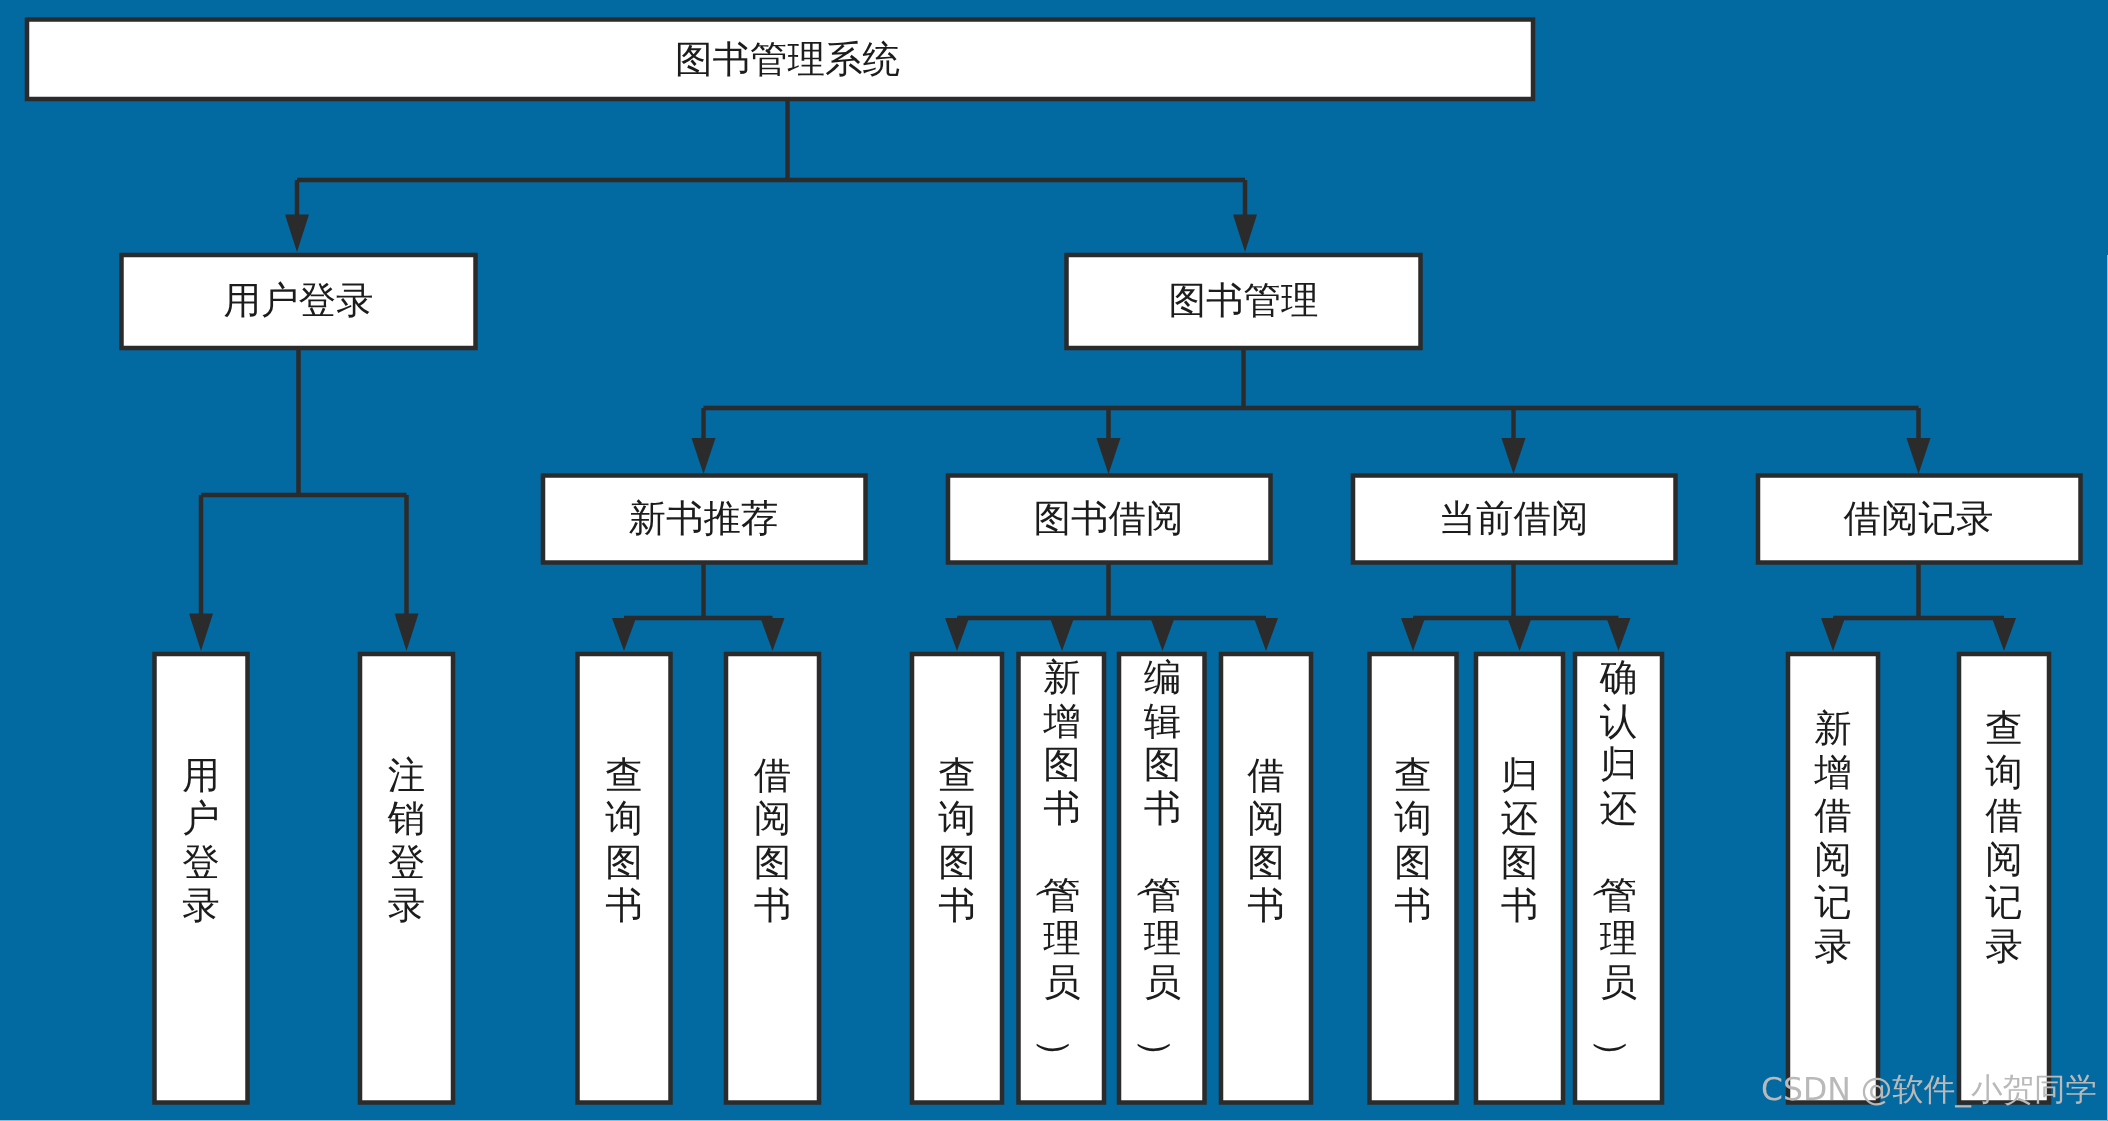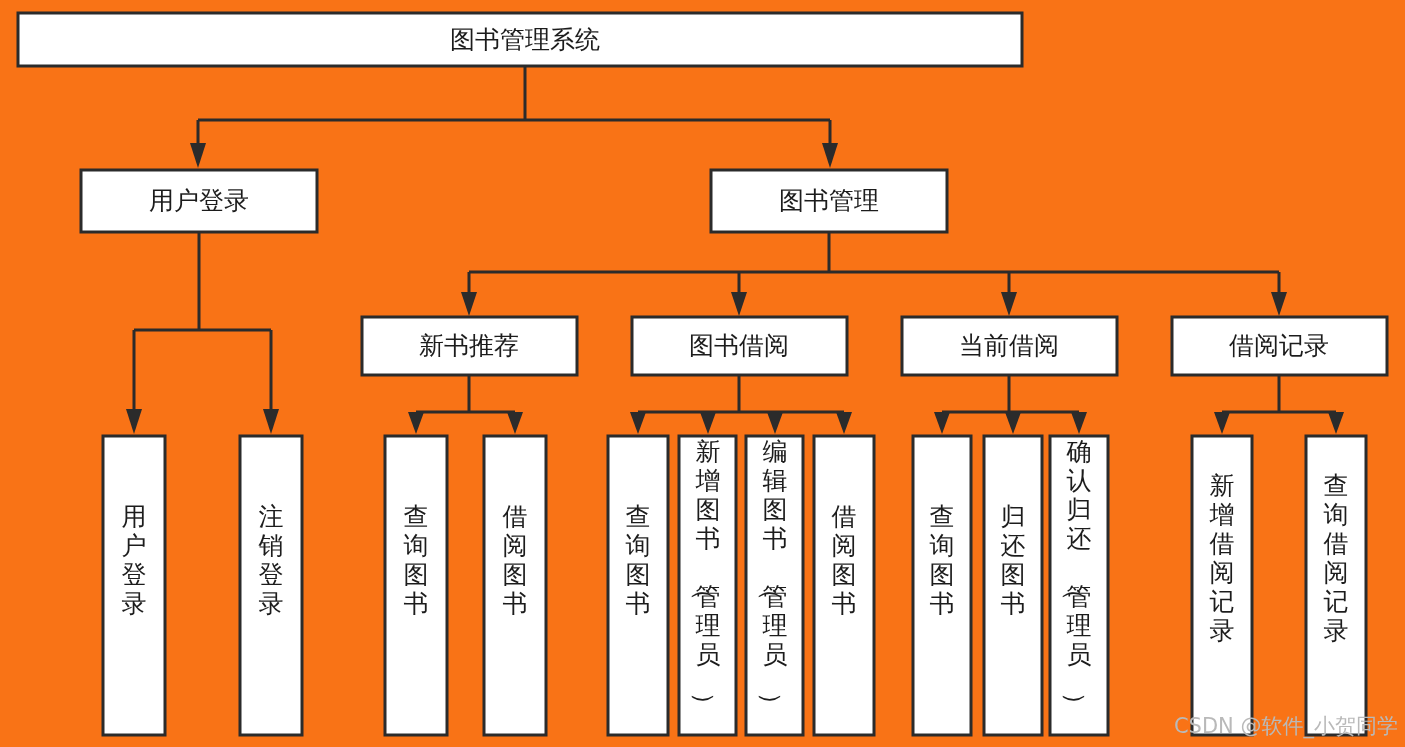--- a/index.html
+++ b/index.html
@@ -8,21 +8,21 @@
     padding: 0;
     background: #ffffff;
   }
   body {
     font-family: "DejaVu Sans", "Liberation Sans", sans-serif;
   }
   #diagram-root {
     position: relative;
     width: 1405px;
     height: 747px;
-    background: #f97316;
+    background: #0369a1;
     overflow: hidden;
   }
   svg.flow-canvas {
     position: absolute;
     left: 0;
     top: 0;
     width: 1405px;
     height: 747px;
     display: block;
   }

